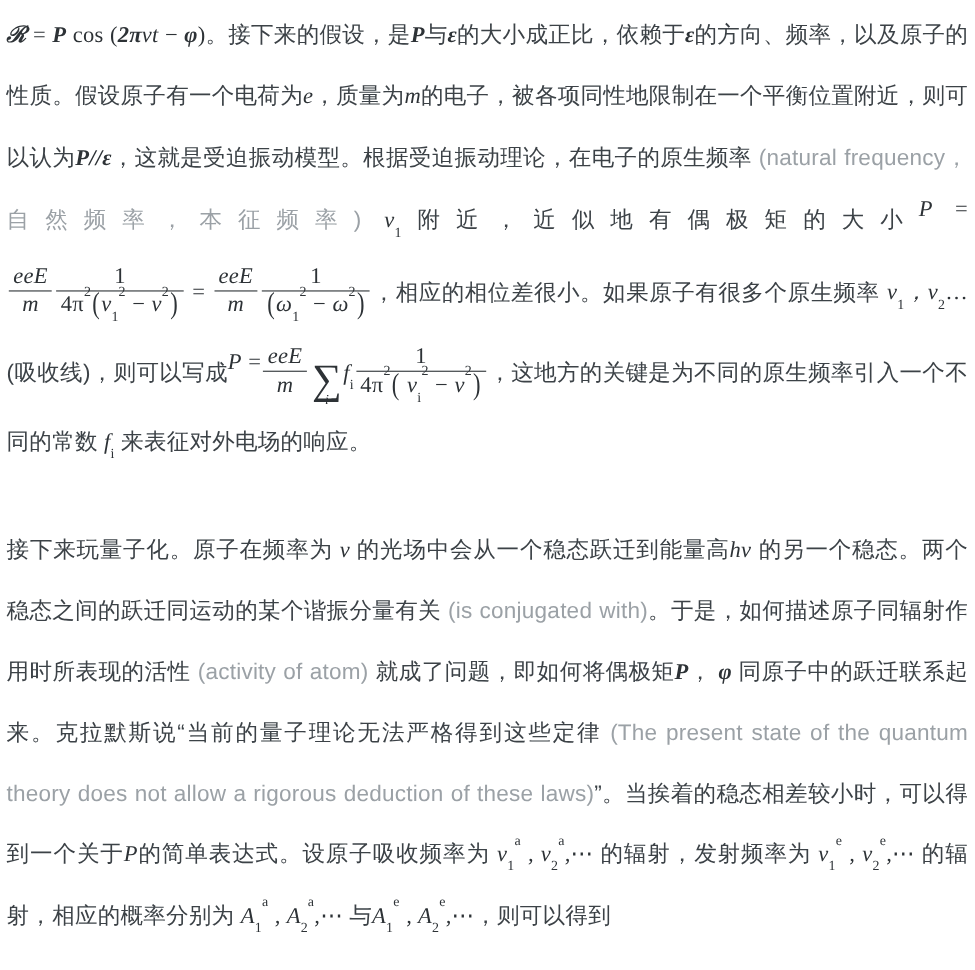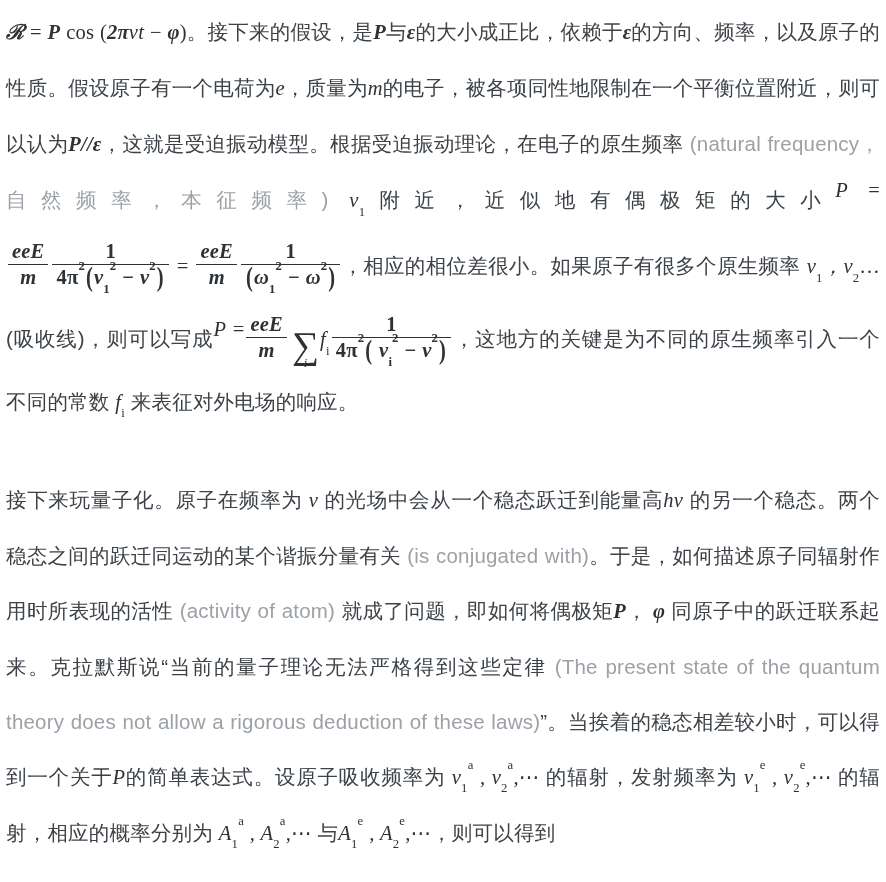--- a/index.html
+++ b/index.html
@@ -60,21 +60,20 @@
 
   
   .frac {
     display: inline-block;
     vertical-align: -0.52em;
     text-align: center;
     font-family: "Liberation Serif", "DejaVu Serif", serif;
     font-style: italic;
     line-height: 1.12;
     margin: 12px 2px;
-    font-weight: bold;
   }
   .frac > .num {
     display: block;
     padding: 0 4px 1px 4px;
     border-bottom: 1.2px solid #2d3236;
     white-space: nowrap;
   }
   .frac > .den {
     display: block;
     padding: 1px 4px 0 4px;

